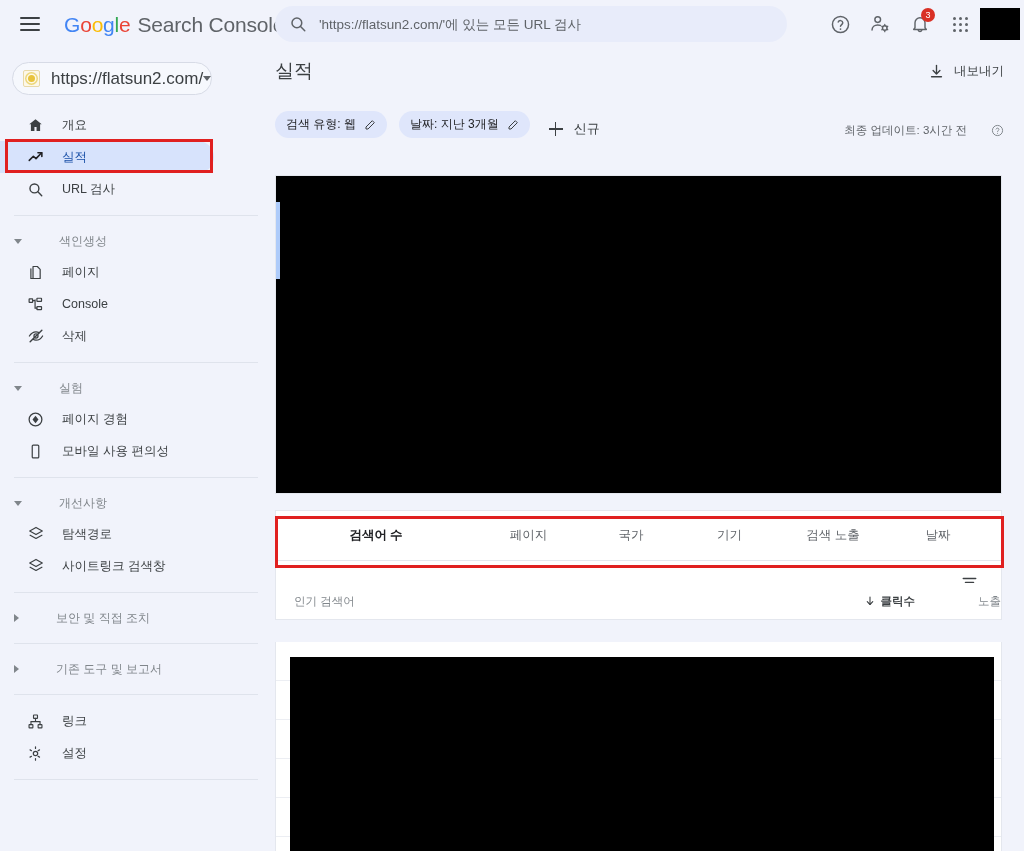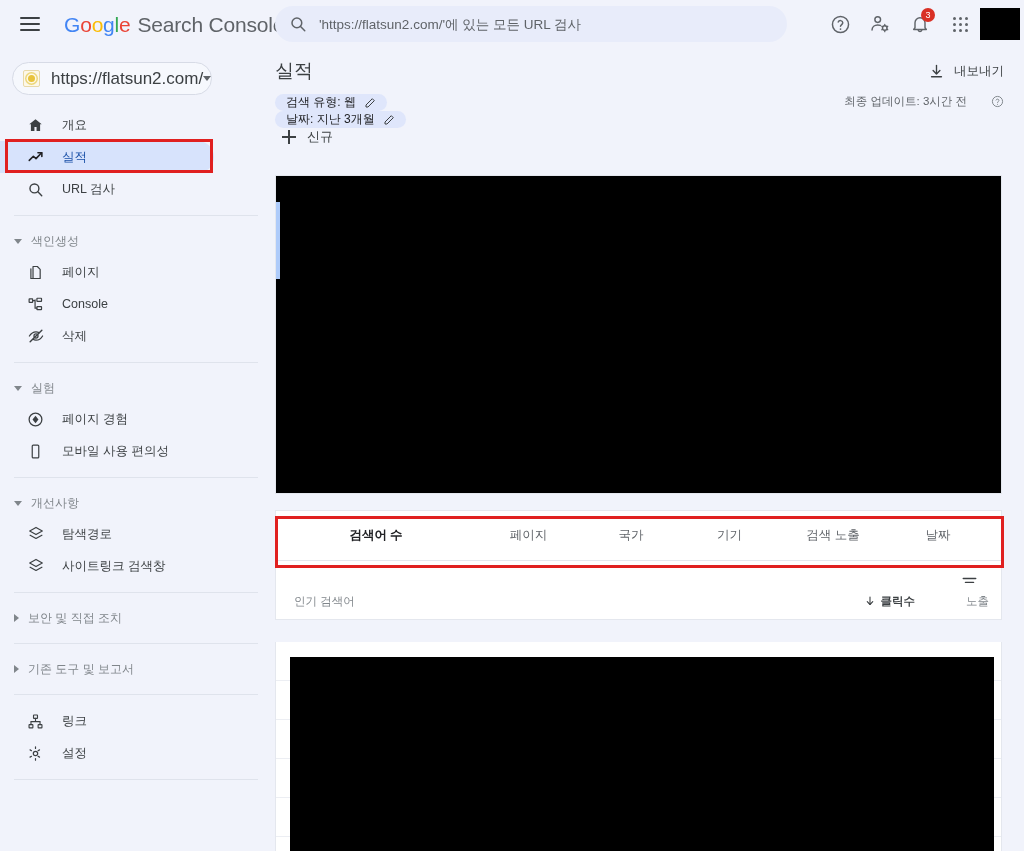--- a/index.html
+++ b/index.html
@@ -206,20 +206,21 @@
     background: #dfe3ec;
     margin: 10px 14px 10px 14px;
   }
 
   .grouphdr {
     height: 30px;
     display: flex;
     align-items: center;
     padding-left: 14px;
     cursor: pointer;
+    gap: 28px;
   }
   .grouphdr .tri {
     width: 0; height: 0;
     margin-right: 9px;
     border-left: 4px solid transparent;
     border-right: 4px solid transparent;
     border-top: 5px solid #80868b;
   }
   .grouphdr .tri.collapsed {
     border-top: 4px solid transparent;
@@ -264,24 +265,23 @@
   .exportbtn .elabel {
     font-size: 12.5px;
     color: #3c4043;
     margin-left: 9px;
     white-space: nowrap;
   }
 
   .chiprow {
     height: 44px;
     display: flex;
-    align-items: flex-start;
+    align-items: flex-end;
     padding-left: 3px;
     position: relative;
-    flex-direction: column;
   }
   .chip {
     height: 27px;
     background: #dfe6fb;
     border-radius: 14px;
     display: flex;
     align-items: center;
     padding: 0 11px;
     margin-right: 12px;
     cursor: pointer;
@@ -426,21 +426,20 @@
     white-space: nowrap;
     cursor: pointer;
   }
   .th-clicks .arrowdn { margin-right: 5px; display: flex; }
   .th-impr {
     font-size: 11.5px;
     color: #80868b;
     white-space: nowrap;
     width: 86px;
     text-align: right;
-    padding-right: 12px;
     cursor: pointer;
   }
 
   
   .tablebody {
     position: absolute;
     left: 3px;
     top: 594px;
     width: 727px;
     height: 209px;

